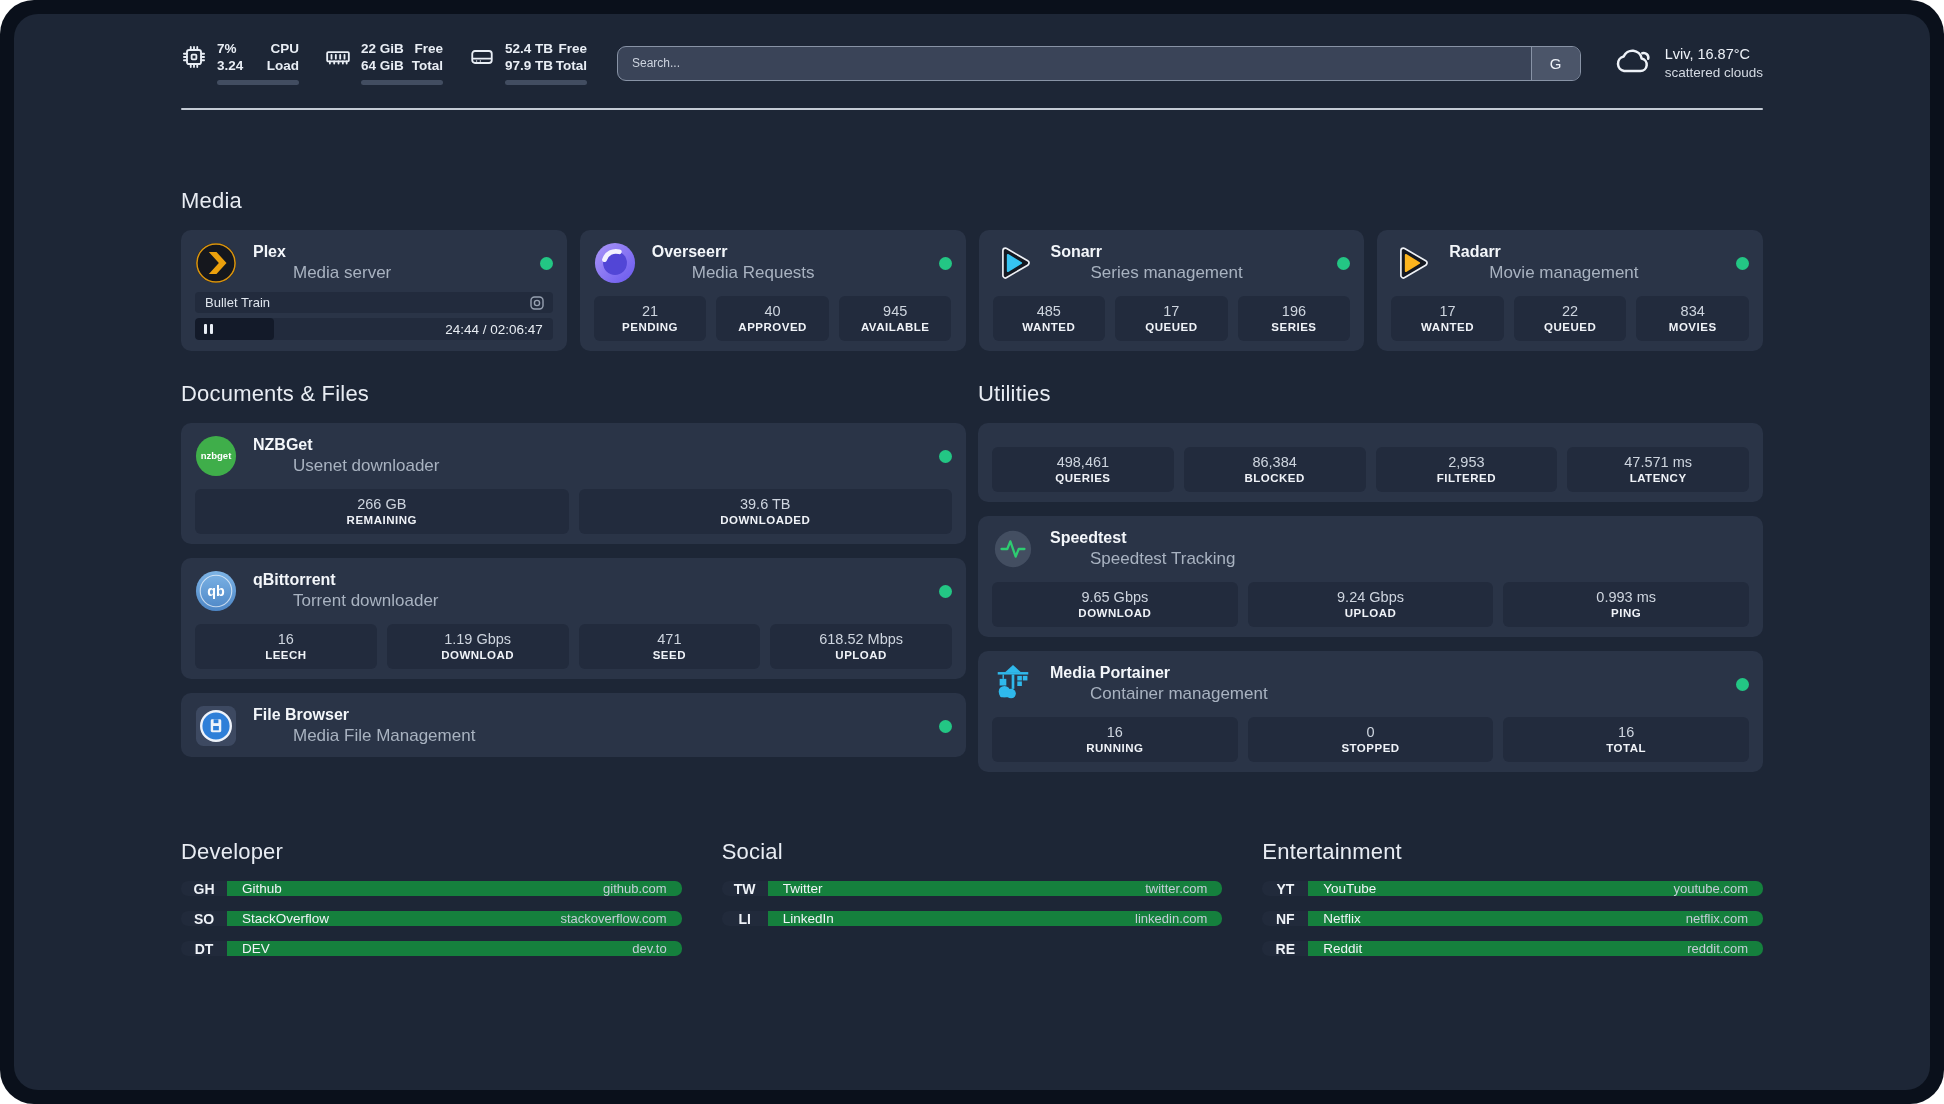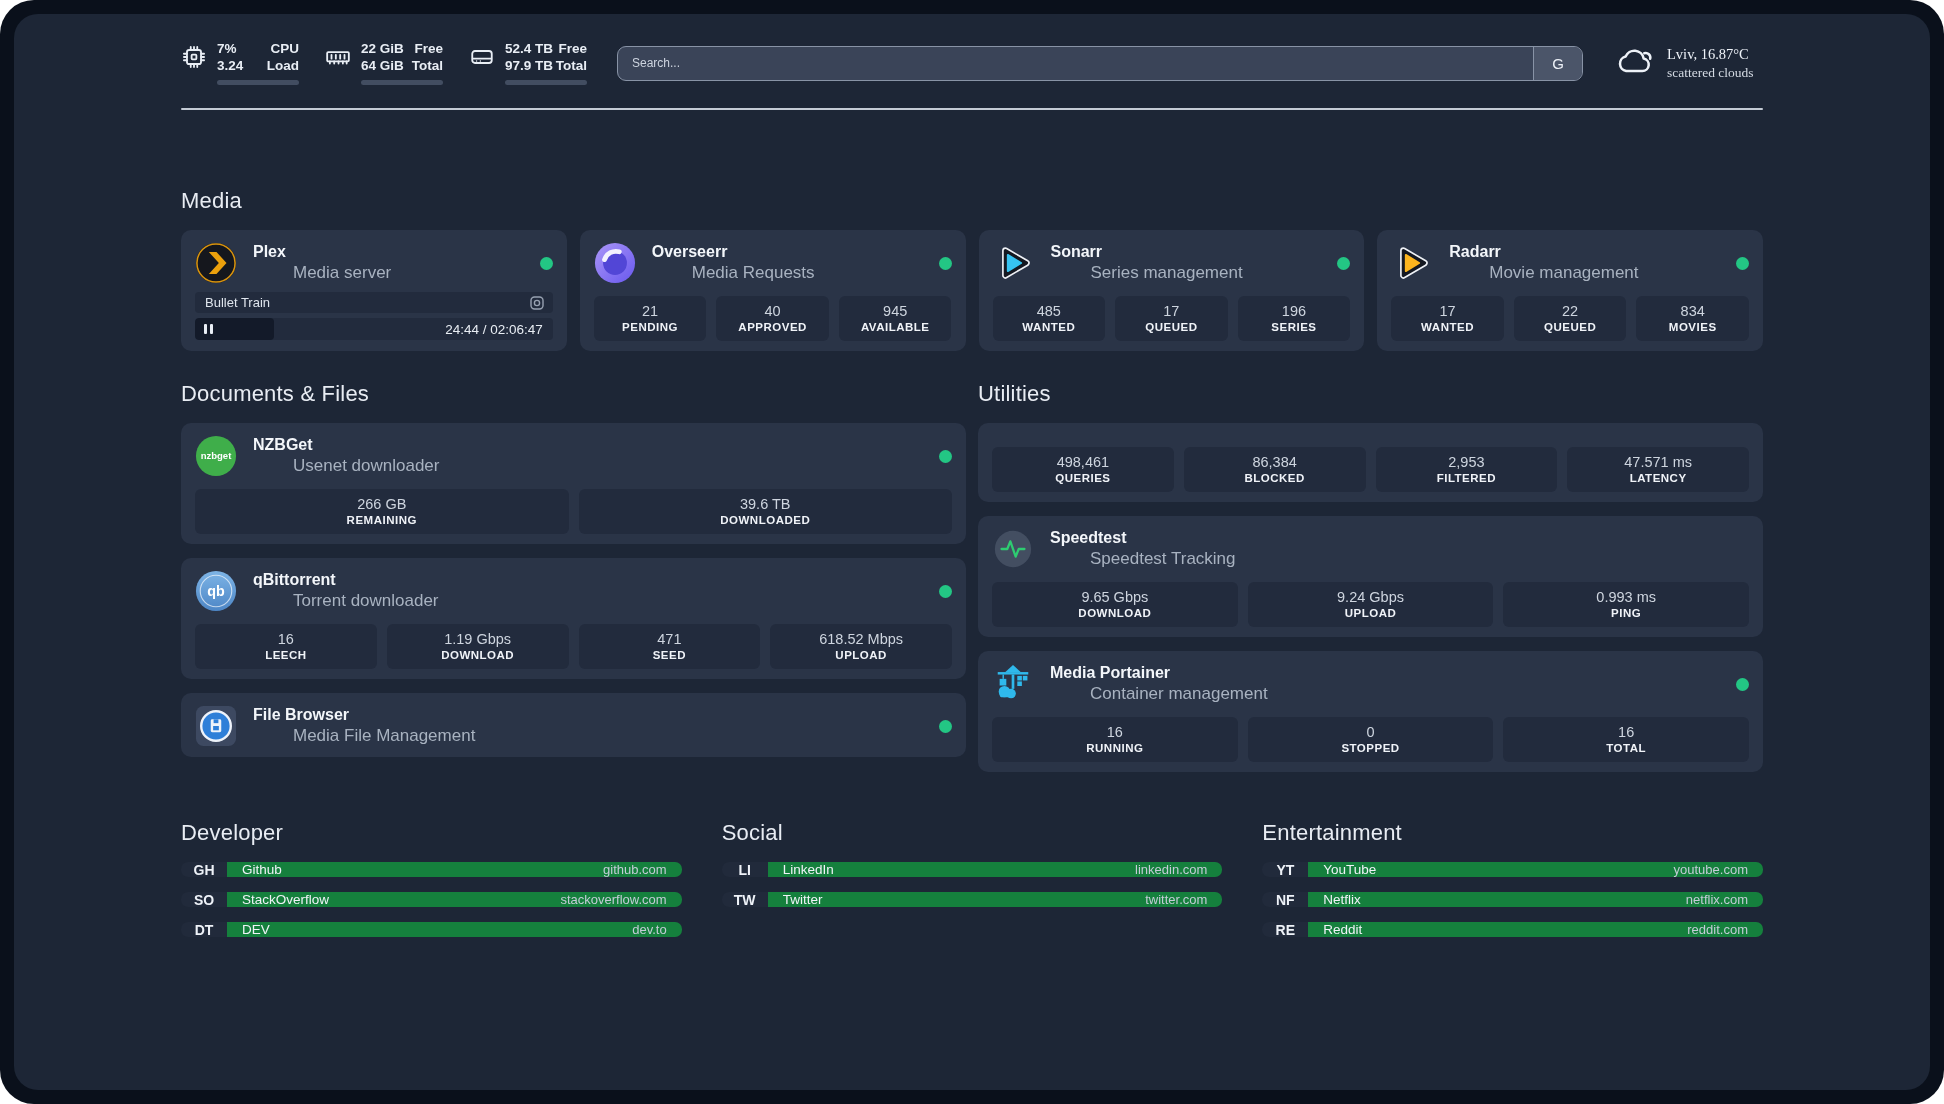--- a/index.html
+++ b/index.html
@@ -23,21 +23,21 @@
   .sysbar-fill{height:100%;background:#97a1b2;border-radius:3px;}
 
   .searchbar{flex:1;display:flex;align-items:center;height:33px;margin:0 30px;
     background:#3a4458;border:1.5px solid #8893a6;border-radius:9px;overflow:hidden;}
   .searchbar input{flex:1;background:transparent;border:0;outline:none;color:#dde3ec;
     font-size:12px;padding:0 14px;font-family:inherit;}
   .searchbar input::placeholder{color:#cdd4df;}
   .g-btn{width:48px;align-self:stretch;background:#4b5569;border-left:1px solid #8893a6;
     display:flex;align-items:center;justify-content:center;font-size:15px;color:#eef2f8;cursor:pointer;}
 
-  .weather{display:flex;align-items:center;gap:12px;flex:none;min-width:150px;font-family:Liberation Serif, serif;}
+  .weather{display:flex;align-items:center;gap:12px;flex:none;min-width:150px;}
   .weather-lines{font-size:14.5px;line-height:1.3;color:#eef2f8;}
   .weather-cond{font-size:13.5px;color:#d4dae3;}
 
   .divider{height:2px;background:#cdd4de;border-radius:2px;margin-top:22px;opacity:.95;}
 
   
   .section-title{font-size:22px;font-weight:500;color:#e8ecf3;letter-spacing:.2px;margin:0 0 16px 0;}
   .sec-media{margin-top:78px;}
   .two-col{display:grid;grid-template-columns:1fr 1fr;gap:12px;align-items:start;margin-top:30px;}
   .col-stack{display:flex;flex-direction:column;gap:14px;}
@@ -63,21 +63,21 @@
     font-size:13px;color:#dfe5ed;}
   .plex-progress{margin-top:5px;height:22px;background:#222b3d;border-radius:4px;
     position:relative;display:flex;align-items:center;overflow:hidden;}
   .plex-fill{position:absolute;left:0;top:0;bottom:0;background:#131a29;border-radius:4px;
     display:flex;align-items:center;padding-left:9px;}
   .pause-icon{display:flex;gap:3px;}
   .pause-icon i{display:block;width:3px;height:10px;background:#e9eef5;border-radius:1px;}
   .plex-time{margin-left:auto;font-size:13.5px;color:#e8edf3;padding-right:10px;position:relative;}
 
   
-  .links-grid{display:grid;grid-template-columns:repeat(3,1fr);gap:40px;margin-top:48px;}
+  .links-grid{display:grid;grid-template-columns:repeat(3,1fr);gap:40px;margin-top:67px;}
   .link-row{display:flex;height:15px;margin-bottom:15px;cursor:pointer;}
   .link-tag{width:46px;flex:none;background:#212a3b;border-radius:7px 0 0 7px;
     display:flex;align-items:center;justify-content:center;font-size:14px;font-weight:600;color:#eef2f8;}
   .link-body{flex:1;background:#15803d;border-radius:0 7px 7px 0;
     display:flex;align-items:center;justify-content:space-between;padding:0 15px;}
   .link-name{font-size:13.5px;color:#f0f3f8;}
   .link-url{font-size:13px;color:#c4ccd7;}
 </style>
 </head>
 <body>
@@ -528,31 +528,31 @@
         <div class="link-body">
           <span class="link-name">DEV</span>
           <span class="link-url">dev.to</span>
         </div>
       </div>
     </div>
 
     <div>
       <h2 class="section-title">Social</h2>
       <div class="link-row">
+        <div class="link-tag">TW</div>
+        <div class="link-body">
+          <span class="link-name">Twitter</span>
+          <span class="link-url">twitter.com</span>
+        </div>
+      </div>
+      <div class="link-row">
         <div class="link-tag">LI</div>
         <div class="link-body">
           <span class="link-name">LinkedIn</span>
           <span class="link-url">linkedin.com</span>
-        </div>
-      </div>
-      <div class="link-row">
-        <div class="link-tag">TW</div>
-        <div class="link-body">
-          <span class="link-name">Twitter</span>
-          <span class="link-url">twitter.com</span>
         </div>
       </div>
     </div>
 
     <div>
       <h2 class="section-title">Entertainment</h2>
       <div class="link-row">
         <div class="link-tag">YT</div>
         <div class="link-body">
           <span class="link-name">YouTube</span>

